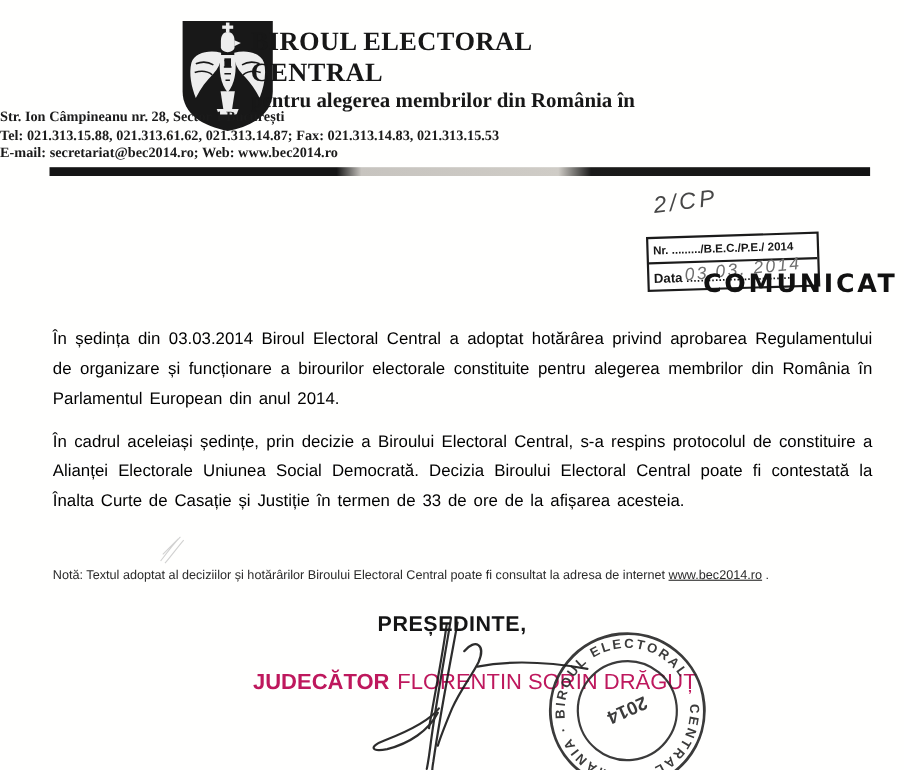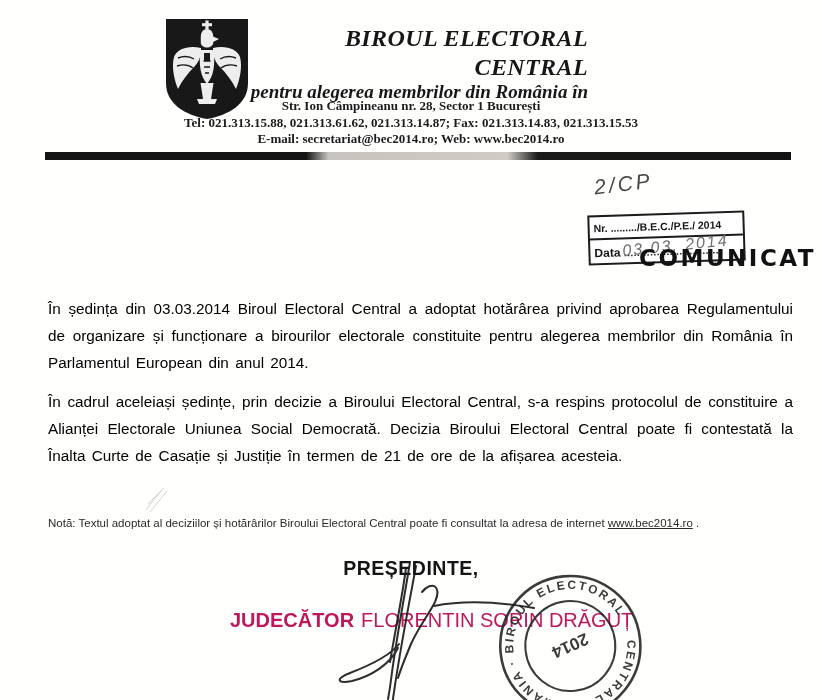--- a/index.html
+++ b/index.html
@@ -2,25 +2,25 @@
 <html><head>
 <meta charset="utf-8">
 <style>
   html,body{margin:0;padding:0;background:#fff;}
   .page{
     position:relative;width:822px;height:700px;background:#fffffe;
     overflow:hidden;font-family:"Liberation Sans",sans-serif;color:#1d1d1d;
   }
   
   .emblem{position:absolute;left:163px;top:17px;width:88px;height:104px;}
-  .org-block{position:absolute;left:228px;top:24px;width:360px;text-align:right;
-    font-family:"Liberation Serif",serif;font-weight:bold;color:#171717;font-style:italic;}
+  .org-block{position:absolute;left:228px;top:24px;width:360px;text-align:left;
+    font-family:"Liberation Serif",serif;font-weight:bold;color:#171717;}
   .org-name{font-size:24px;line-height:29px;letter-spacing:.4px;}
   .org-sub{font-size:19px;line-height:19.5px;}
-  .addr-block{position:absolute;left:0;right:0;top:98px;text-align:center;
+  .addr-block{position:absolute;left:0;right:0;top:98px;text-align:left;
     font-family:"Liberation Serif",serif;font-weight:bold;font-size:13px;
     line-height:16.5px;color:#1b1b1b;}
   .bar{position:absolute;left:45px;top:152px;width:746px;height:8px;
     background:linear-gradient(to right,#151515 0%,#151515 35%,#c7c4bf 38%,#cfccc6 62%,#1b1b1a 66%,#131313 100%);}
   
   .ref-hand{position:absolute;left:594px;top:172px;font-size:21px;color:#474747;
     font-style:italic;letter-spacing:3px;transform:rotate(-7deg);}
   .regbox{position:absolute;left:588px;top:213px;width:153px;border:2.5px solid #1b1b1b;
     transform:rotate(-1.8deg);background:rgba(255,255,255,.6);}
   .regbox .row1{font-size:10.5px;font-weight:bold;padding:5px 3px 4px 4px;
@@ -101,21 +101,21 @@
     <div class="row2">
       <span>Data</span>
       <span class="dots">.............................</span>
       <span class="date-hand">03.03. 2014</span>
     </div>
   </div>
 
   <div class="doc-title">COMUNICAT</div>
 
   <div class="para p1">În ședința din 03.03.2014 Biroul Electoral Central a adoptat hotărârea privind aprobarea Regulamentului de organizare și funcționare a birourilor electorale constituite pentru alegerea membrilor din România în Parlamentul European din anul 2014.</div>
-  <div class="para p2">În cadrul aceleiași ședințe, prin decizie a Biroului Electoral Central, s-a respins protocolul de constituire a Alianței Electorale Uniunea Social Democrată. Decizia Biroului Electoral Central poate fi contestată la Înalta Curte de Casație și Justiție în termen de 21 de ore de la afișarea acesteia.</div>
+  <div class="para p2">În cadrul aceleiași ședințe, prin decizie a Biroului Electoral Central, s-a respins protocolul de constituire a Alianței Electorale Uniunea Social Democrată. Decizia Biroului Electoral Central poate fi contestată la Înalta Curte de Casație și Justiție în termen de 33 de ore de la afișarea acesteia.</div>
 
   <svg class="smudge" width="44" height="40" viewBox="0 0 44 40">
     <path d="M8,30 C14,22 20,14 26,8 M12,32 C18,25 23,18 29,11 M10,24 C15,19 20,14 24,10" stroke="#9a9a9a" stroke-width="1" fill="none"></path>
   </svg>
 
   <div class="note">
     <span class="nlabel">Notă:</span><span> Textul adoptat al deciziilor și hotărârilor Biroului Electoral Central poate fi consultat la adresa de internet </span><span class="nlink">www.bec2014.ro</span><span> .</span>
   </div>
 
   <div class="role">PREȘEDINTE,</div>

